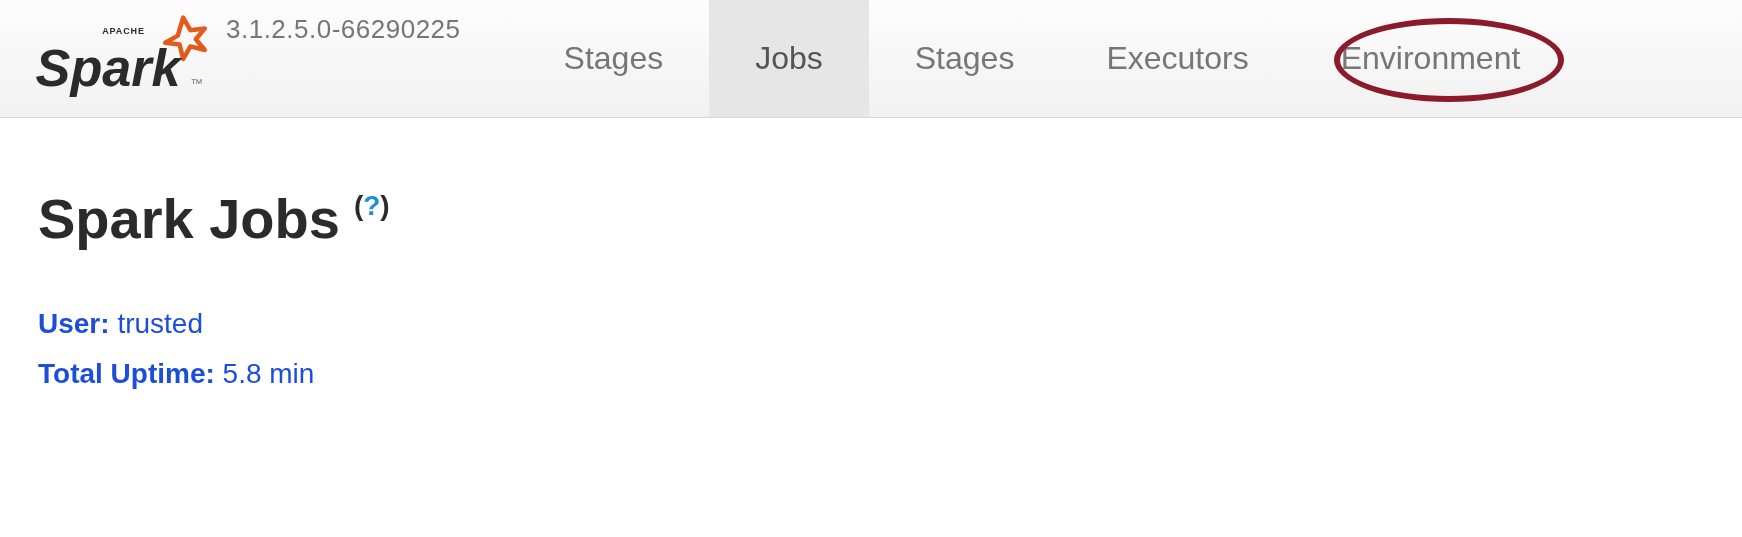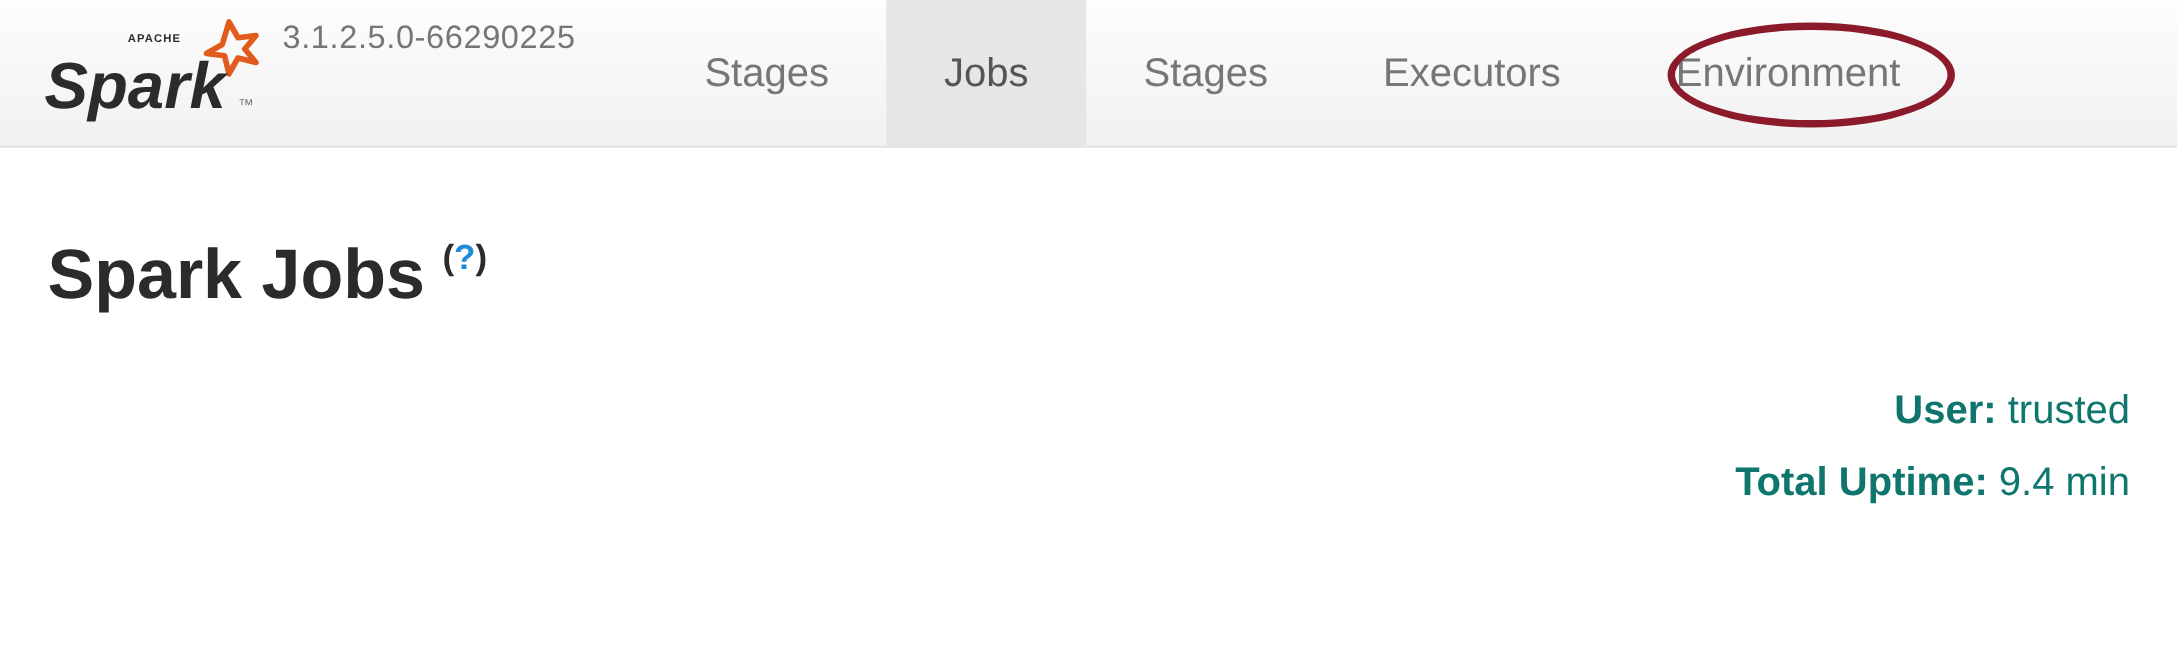--- a/index.html
+++ b/index.html
@@ -55,21 +55,21 @@
       color: #767676;
       cursor: pointer;
       position: relative;
       font-weight: 400;
     }
     .nav-tab.active {
       background: #e6e6e6;
       color: #555;
     }
     .content {
-      padding: 68px 38px 0 38px;
+      padding: 68px 48px 0 38px;
     }
     .page-title {
       font-size: 56px;
       font-weight: 700;
       color: #2b2b2b;
       display: flex;
       align-items: flex-start;
       margin-bottom: 48px;
     }
     .help-link {
@@ -80,24 +80,23 @@
       margin-top: 4px;
       cursor: pointer;
     }
     .help-link .q {
       color: #1f8dd6;
     }
     .summary-list {
       list-style: none;
     }
     .summary-list li {
-      font-size: 32px;
-      color: #0f766e;
+      font-size: 28px;
+      color: #1d4ed8;
       line-height: 1.8;
-      text-align: right;
     }
     .summary-list li .label {
       font-weight: 700;
     }
     .annotation-circle {
       position: absolute;
       border: 6px solid #8b1a2b;
       border-radius: 50%;
       width: 230px;
       height: 84px;
@@ -152,16 +151,16 @@
     <span class="help-link">(<span class="q">?</span>)</span>
   </h1>
 
   <ul class="summary-list">
     <li>
       <span class="label">User:</span>
       <span>trusted</span>
     </li>
     <li>
       <span class="label">Total Uptime:</span>
-      <span>9.4 min</span>
+      <span>5.8 min</span>
     </li>
   </ul>
 </div>
 
 </body></html>

